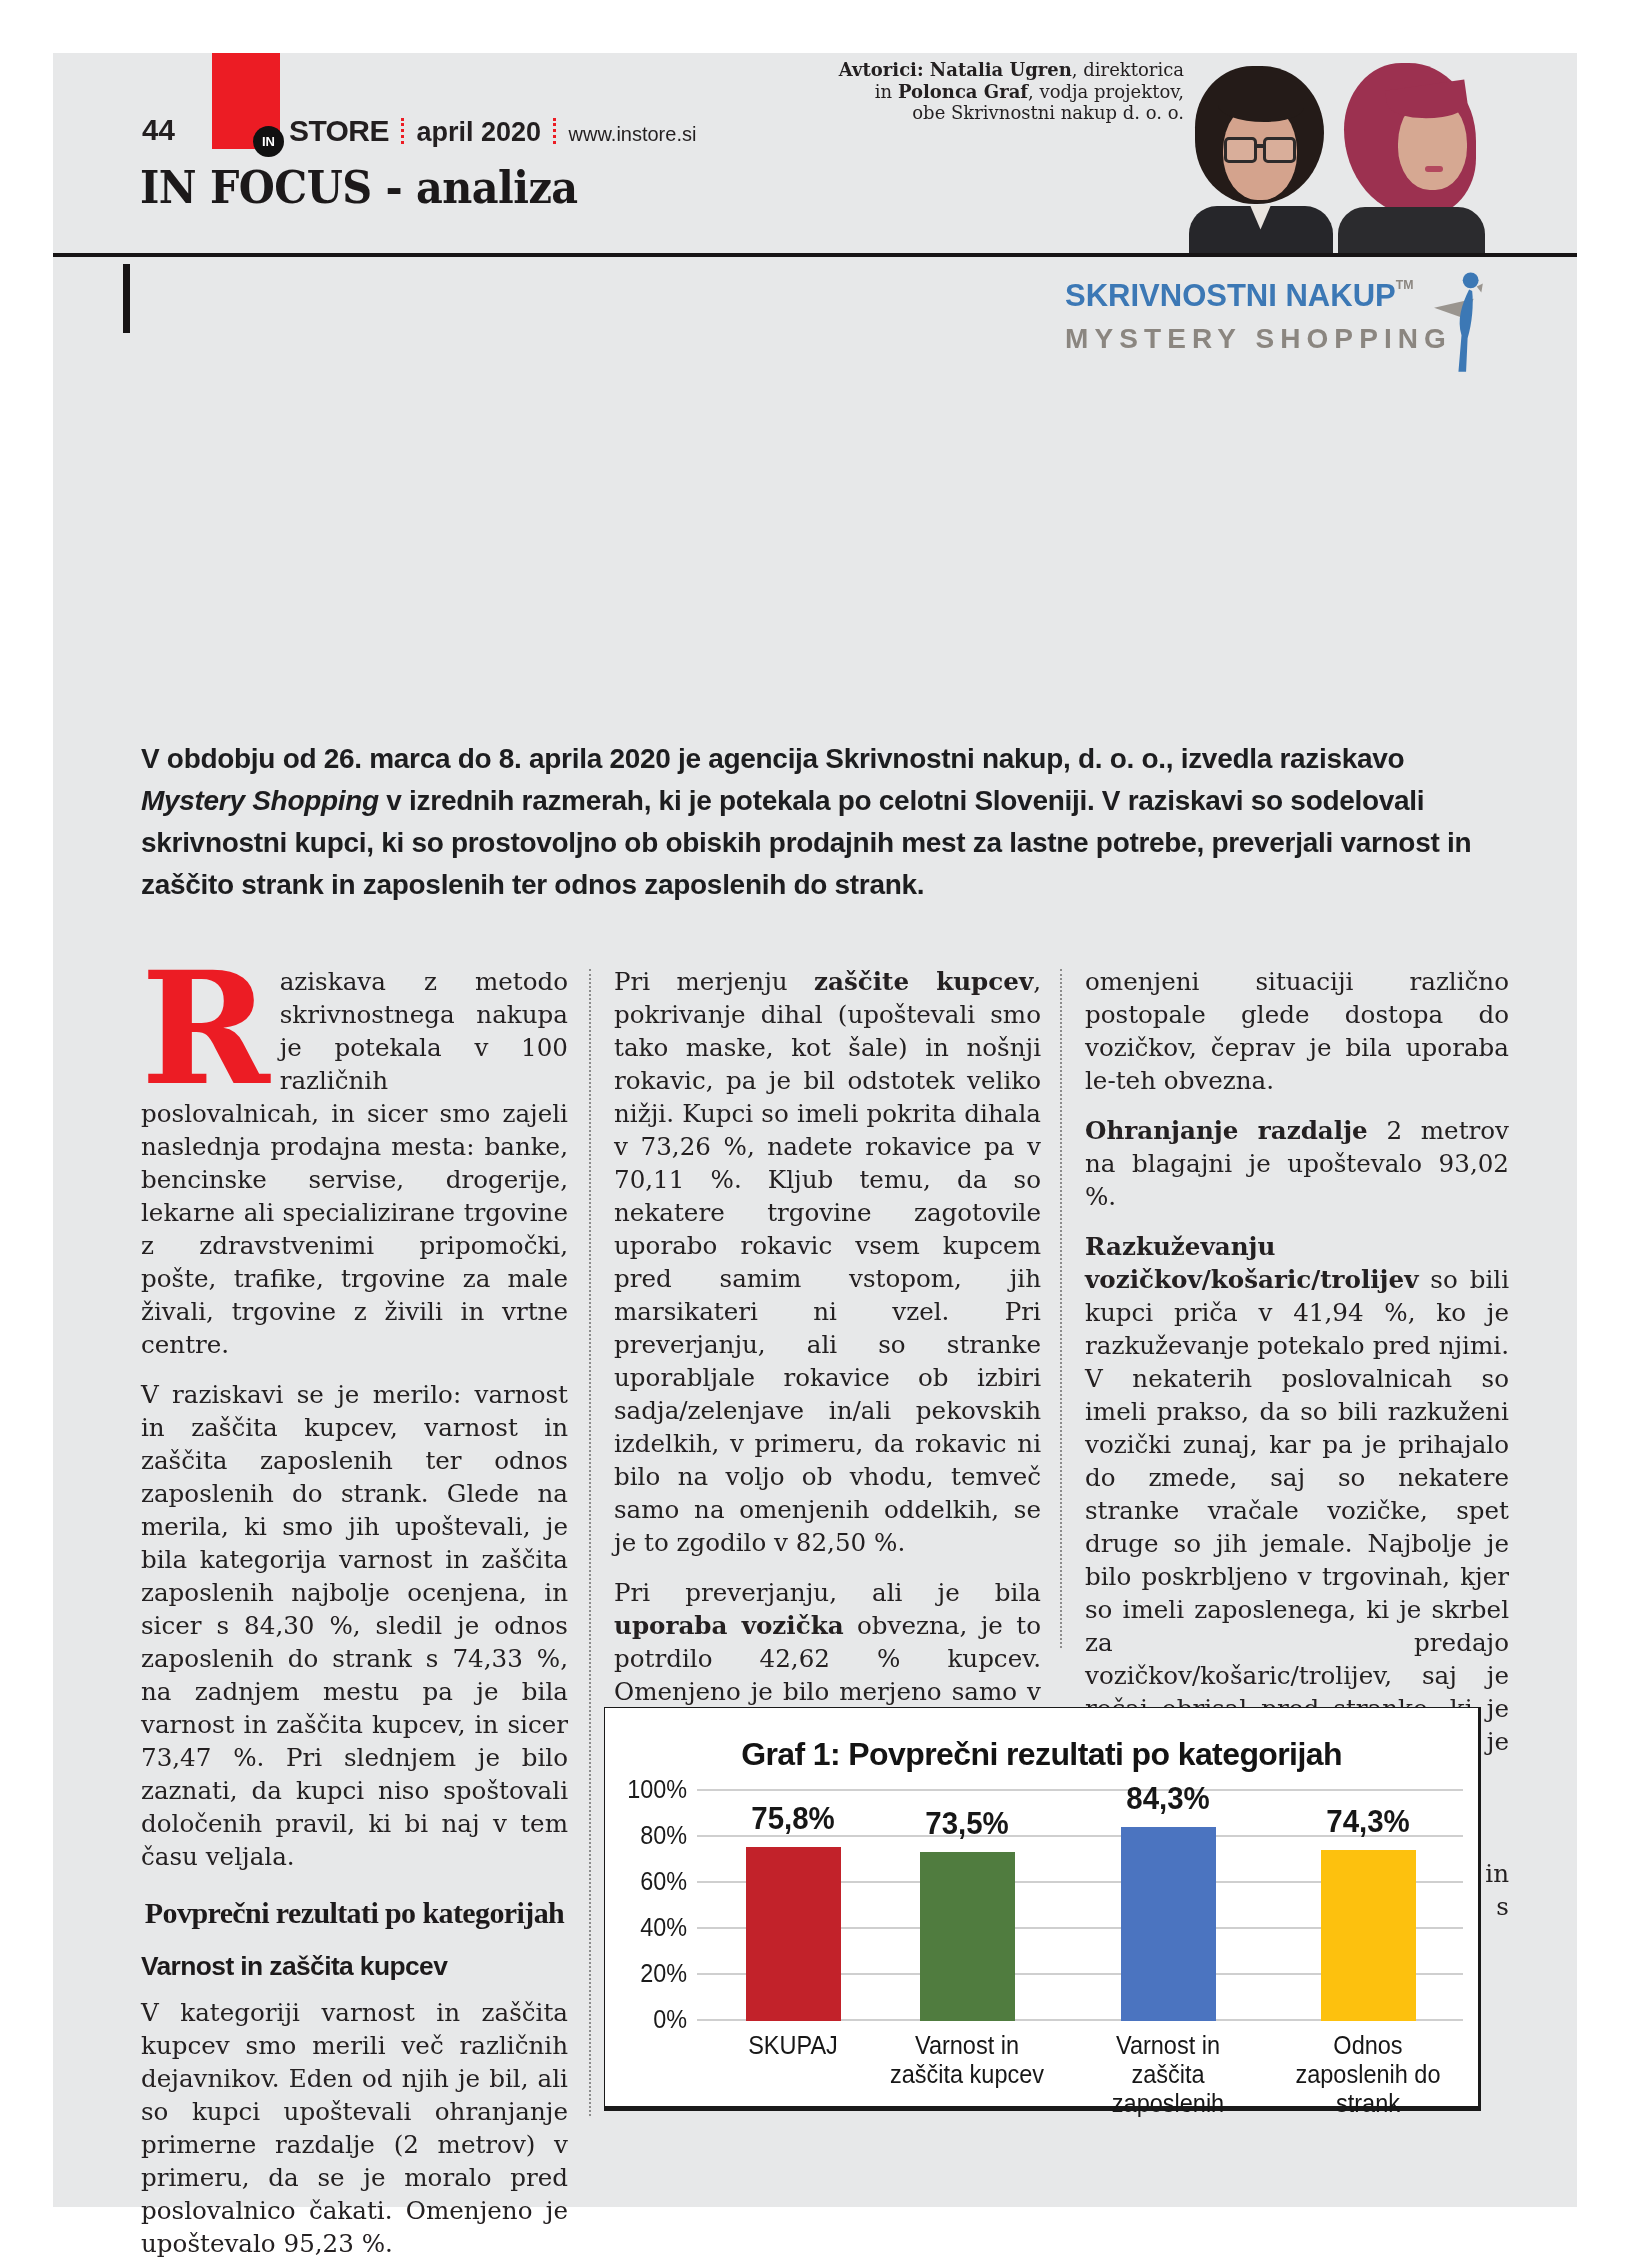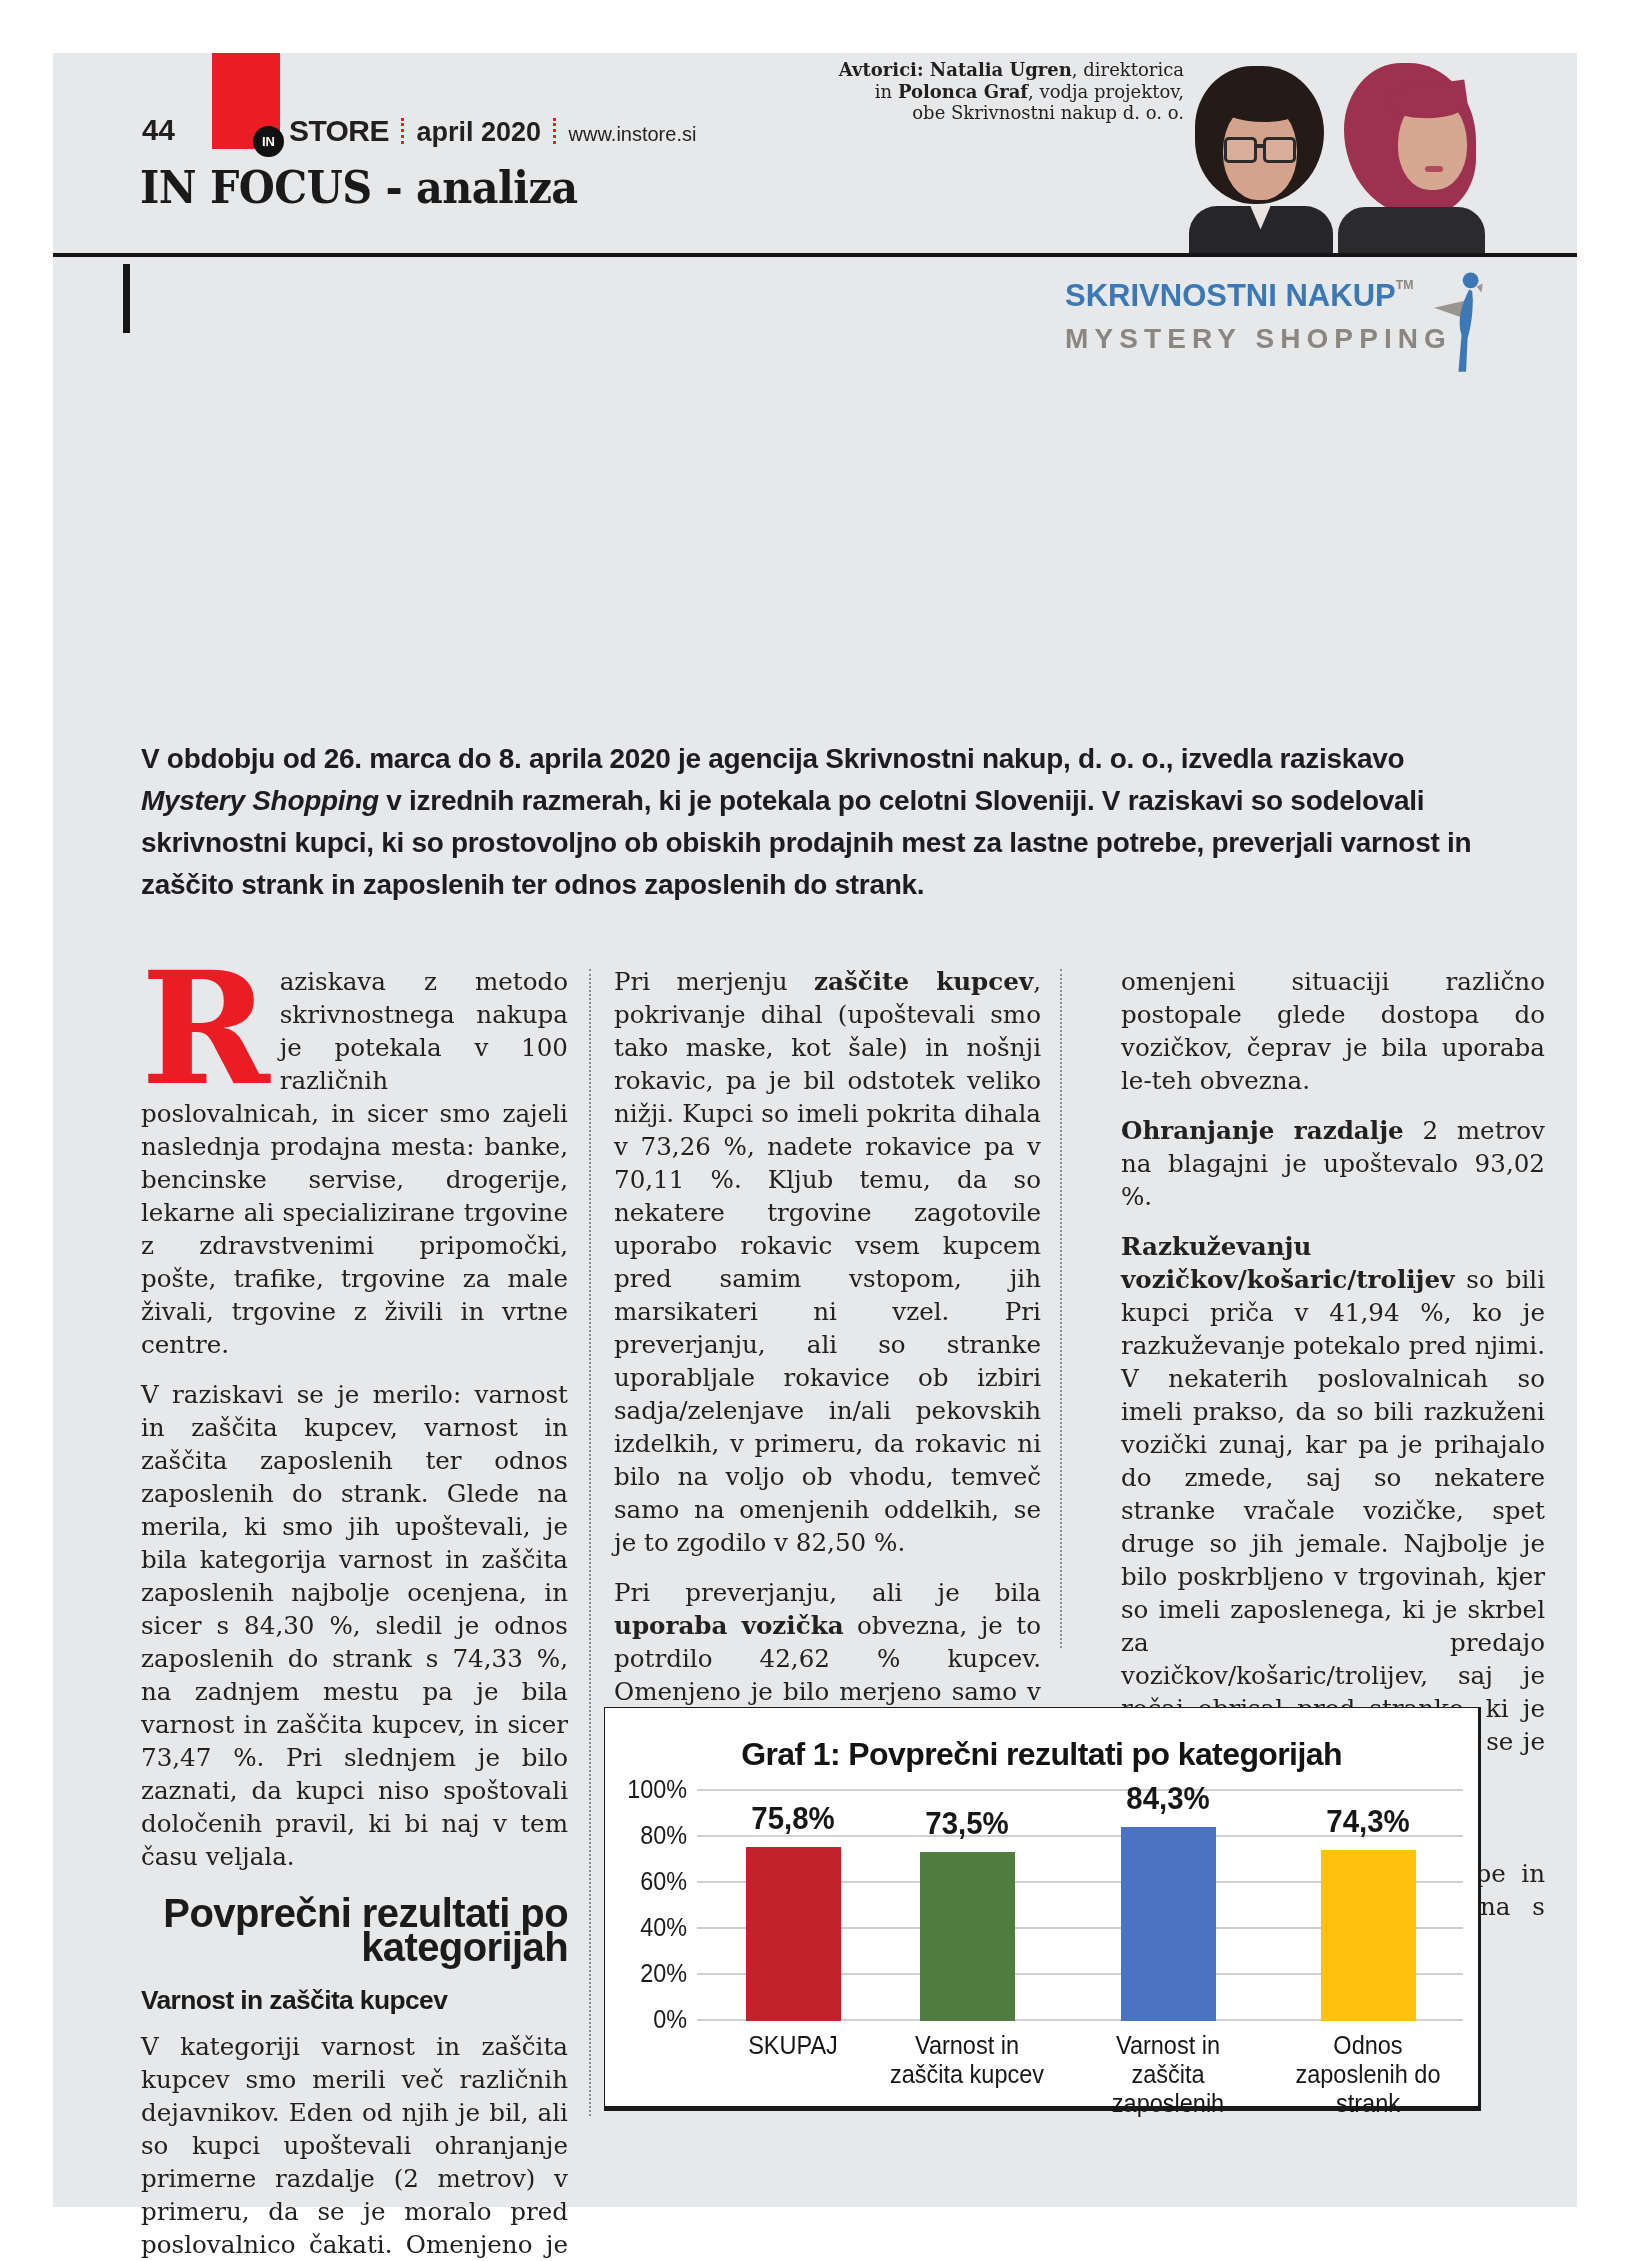--- a/index.html
+++ b/index.html
@@ -81,27 +81,27 @@
   
   .intro{position:absolute;left:141px;top:738px;width:1369px;
          font-family:"Liberation Sans",sans-serif;font-weight:bold;font-size:28px;
          line-height:42px;color:#1d1d1f;letter-spacing:-0.3px;}
   .intro .i{font-style:italic;}
 
   
   .col{position:absolute;top:965px;text-align:justify;font-size:24.6px;line-height:33px;color:#242021;}
   .col p{margin:0 0 17px 0;}
   .col .b{font-weight:bold;}
-  .col h2{font-family:Liberation Sans, sans-serif;font-size:40px;line-height:34px;margin:23px 0 14.7px 0;
-          color:#1d1a1b;letter-spacing:-0.6px;text-align:right;}
+  .col h2{font-family:Liberation Serif, serif;font-size:30px;line-height:34px;margin:23px 0 14.7px 0;
+          color:#1d1a1b;letter-spacing:-0.6px;text-align:center;}
   .col h3{font-family:"Liberation Sans",sans-serif;font-size:26.4px;line-height:31px;margin:21px 0 13.5px 0;
           color:#1d1a1b;letter-spacing:-0.6px;text-align:left;}
   .col1{left:141px;width:427px;}
   .col2{left:614px;width:427px;}
-  .col3{left:1085px;width:424px;margin-left:36px;}
+  .col3{left:1085px;width:424px;}
   .dropcap{float:left;font-family:"DejaVu Serif",serif;font-weight:bold;color:#ec1c24;
            font-size:155px;line-height:120px;margin:3.7px 9.8px 0 0;}
   .colsep{position:absolute;width:0;border-left:2.5px dotted #8b8b8b;}
   .sep1{left:589px;top:969px;height:1147px;}
   .sep2{left:1060px;top:969px;height:679px;}
 
   
   .chart-box{position:absolute;left:604px;top:1707px;width:877px;height:404px;background:#ffffff;
              border:1.8px solid #1a1a1a;border-right-width:3.7px;border-bottom-width:5.5px;box-sizing:border-box;}
   .chart-title{position:absolute;left:0;top:28px;width:100%;text-align:center;

